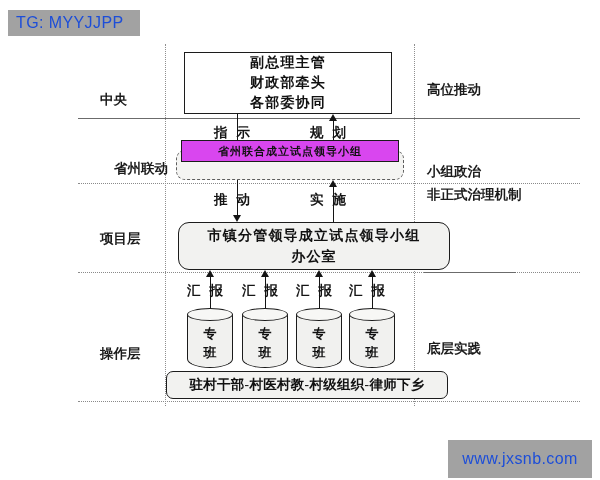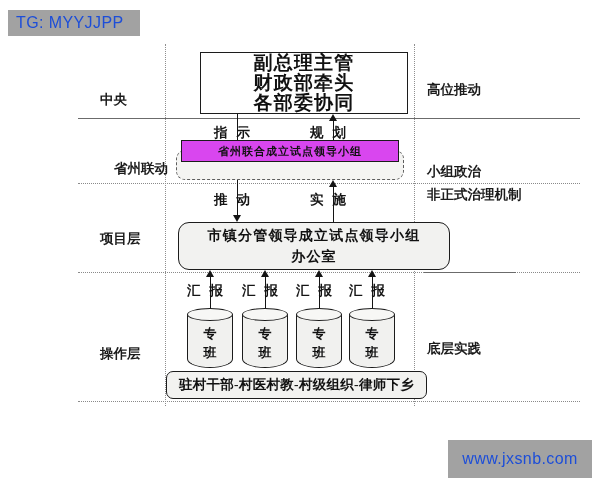--- a/index.html
+++ b/index.html
@@ -80,23 +80,23 @@
     display: flex;
     flex-direction: column;
     align-items: center;
     justify-content: center;
     color: #111111;
     font-weight: 700;
     letter-spacing: 1.2px;
     text-align: center;
   }
   #box-central {
-    left: 200px; top: 52px;
+    left: 184px; top: 52px;
     width: 208px; height: 62px;
-    font-size: 19px;
+    font-size: 14px;
     line-height: 20px;
     background: #ffffff;
   }
   #box-central .ln { display: block; }
 
   #prov-wrap {
     position: absolute;
     left: 176px; top: 150px;
     width: 228px; height: 30px;
     box-sizing: border-box;
@@ -118,21 +118,21 @@
     width: 272px; height: 48px;
     font-size: 14px;
     line-height: 21px;
     border-radius: 11px;
     background: #f2f2f0;
   }
   #box-project .ln { display: block; }
 
   #box-bottom {
     left: 166px; top: 371px;
-    width: 261px; height: 28px;
+    width: 282px; height: 28px;
     font-size: 13.5px;
     letter-spacing: 0.3px;
     border-radius: 7px;
     background: #f2f2f0;
   }
 
   
   .cyl {
     position: absolute;
     width: 46px;

